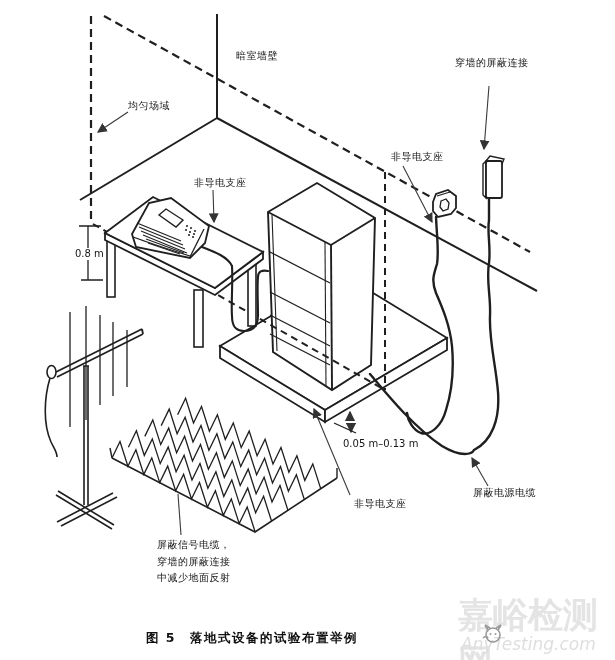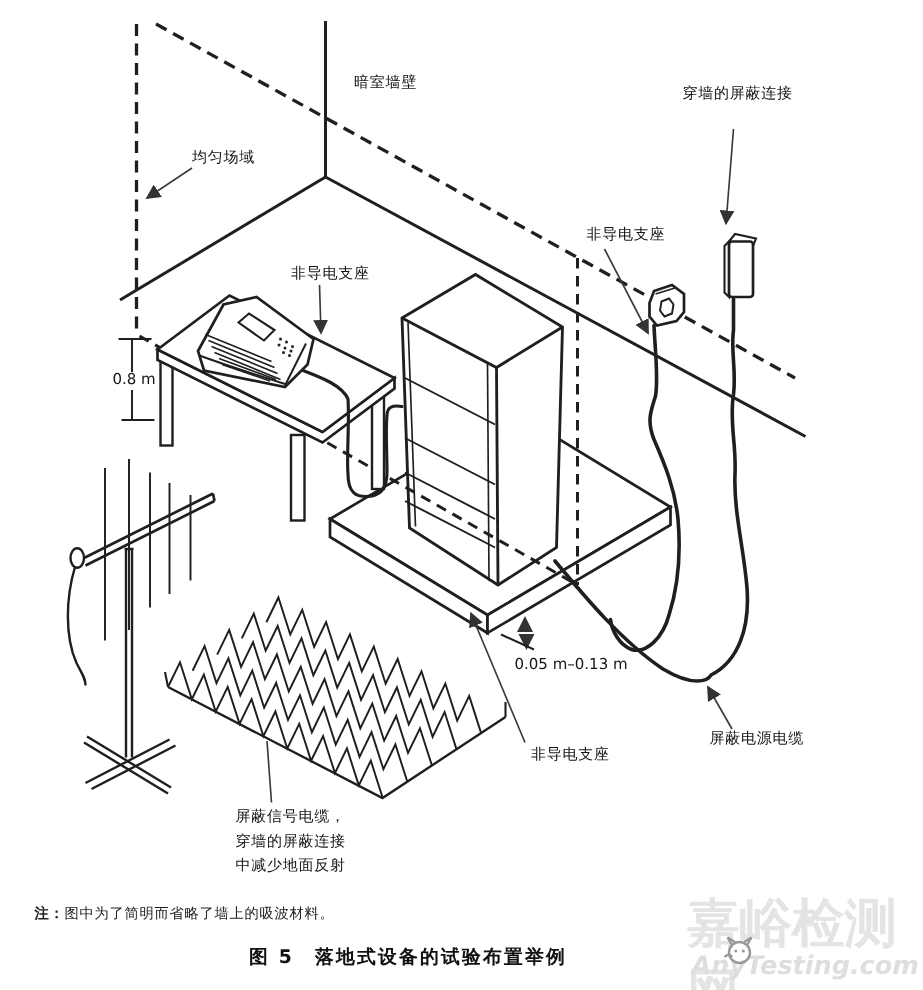--- a/index.html
+++ b/index.html
@@ -7,24 +7,24 @@
          font-family:"DejaVu Sans","Liberation Sans",sans-serif;}
   #art{position:absolute;left:0;top:0;}
   .lbl{position:absolute;font-size:10px;line-height:1.15;color:#151515;
        letter-spacing:.5px;white-space:nowrap;}
   .lbl.bg{background:#fff;padding:0 1px;}
   .dim{font-size:10px;letter-spacing:0;}
   .note{position:absolute;left:23px;top:603px;font-size:9.5px;color:#222;
         letter-spacing:.5px;white-space:nowrap;}
   .note b{font-weight:bold;}
   .caption{position:absolute;left:0;top:630px;width:504px;text-align:center;
-           font-size:12.5px;font-weight:bold;color:#111;letter-spacing:1.5px;margin-left:20px;}
+           font-size:12.5px;font-weight:bold;color:#111;letter-spacing:1.5px;}
   .wm-site{position:absolute;left:458px;top:592px;font-size:35px;font-weight:bold;
            color:#e4e4e4;letter-spacing:0;z-index:1;}
-  .wm-url{position:absolute;left:461px;top:634px;font-size:17px;font-weight:bold;
+  .wm-url{position:absolute;left:461px;top:634px;font-size:17px;font-weight:normal;
           font-style:italic;color:#dedede;z-index:1;letter-spacing:0;}
   .wm-emc{position:absolute;left:506px;top:623px;font-size:16px;color:#8f8f8f;
           z-index:2;letter-spacing:0;}
   .wm-icon{position:absolute;left:478px;top:620px;z-index:2;}
   svg .ln{stroke:#1f1f1f;fill:none;}
   svg .wf{fill:#fff;stroke:#1f1f1f;}
 </style>
 </head>
 <body>
 
@@ -183,23 +183,20 @@
   <div class="lbl" style="left:194px;top:177px">非导电支座</div>
   <div class="lbl" style="left:391px;top:151px">非导电支座</div>
   <div class="lbl dim bg" style="left:74px;top:248px">0.8 m</div>
   <div class="lbl dim bg" style="left:342px;top:438px">0.05 m–0.13 m</div>
   <div class="lbl" style="left:354px;top:498px">非导电支座</div>
   <div class="lbl" style="left:473px;top:487px">屏蔽电源电缆</div>
   <div class="lbl" style="left:157px;top:539px">屏蔽信号电缆，</div>
   <div class="lbl" style="left:157px;top:556px">穿墙的屏蔽连接</div>
   <div class="lbl" style="left:157px;top:572px">中减少地面反射</div>
 
-  <div class="note">
-    <b>注：</b><span>图中为了简明而省略了墙上的吸波材料。</span>
-  </div>
   <div class="caption">图 5　落地式设备的试验布置举例</div>
 
   <div class="wm-site">嘉峪检测网</div>
   <div class="wm-url">AnyTesting.com</div>
   <div class="wm-icon">
     <svg width="28" height="28" viewBox="0 0 28 28">
       <g stroke="#999" fill="none" stroke-width="1.6">
         <circle cx="15" cy="15" r="7"></circle>
         <path d="M10,10 L7,5 L12,8 M20,10 L23,5 L18,8"></path>
         <path d="M5,18 C7,16 9,16 10,18"></path>

